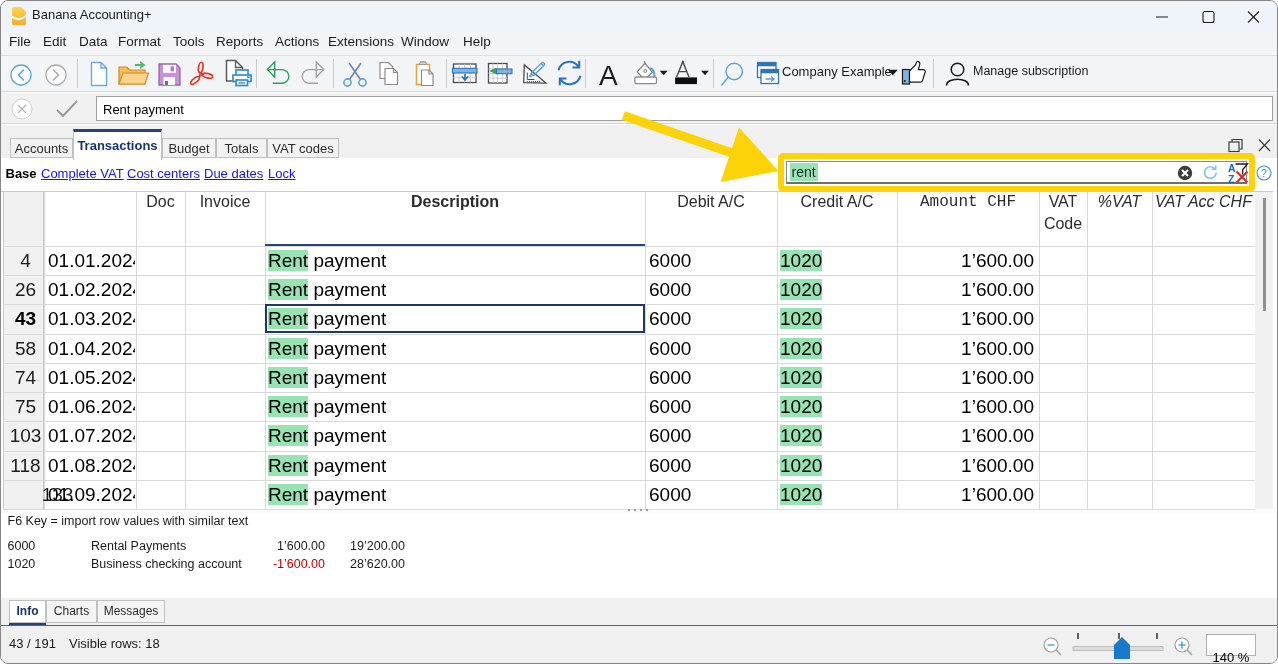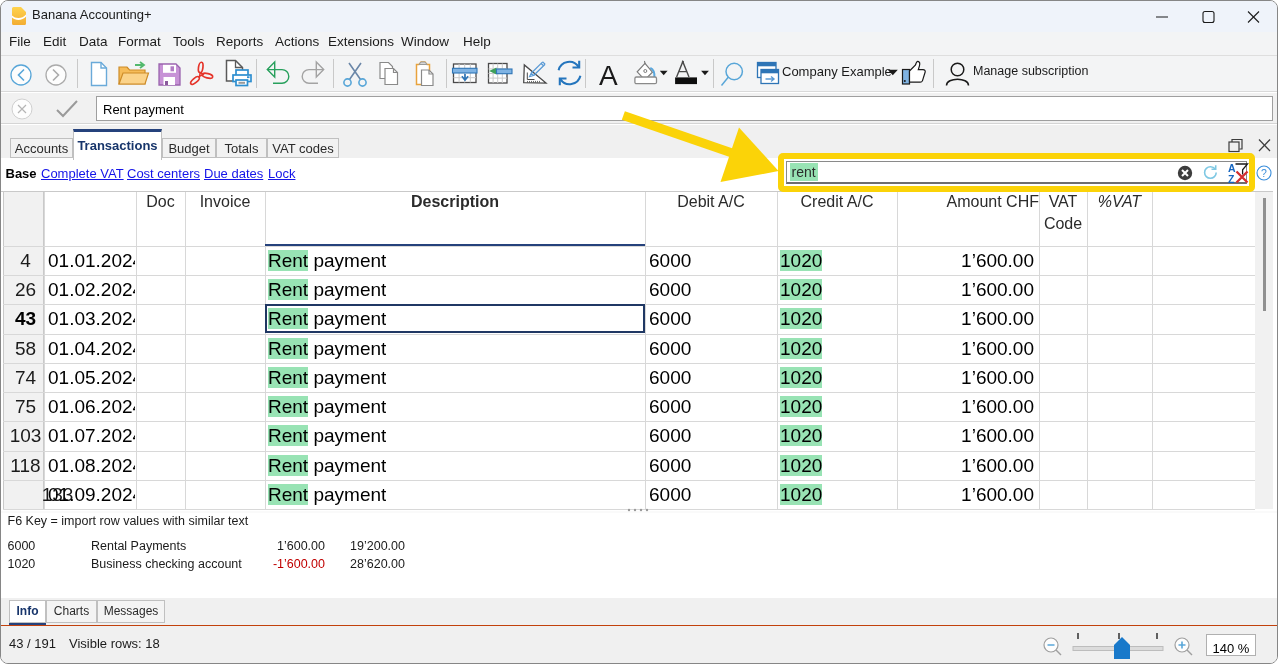--- a/index.html
+++ b/index.html
@@ -290,23 +290,24 @@
     <div class="hline" style="top:200px;width:1252px"></div>
     <div class="hline" style="top:229px;width:1252px"></div>
     <div class="hline" style="top:259px;width:1252px"></div>
     <div class="hline" style="top:288px;width:1252px"></div>
     <div class="hline" style="top:317px;width:1252px"></div>
     <div class="hdrcell" style="left:135px;width:49px;text-align:center;">Doc</div>
     <div class="hdrcell" style="left:184px;width:80px;text-align:center;">Invoice</div>
     <div class="hdrcell" style="left:264px;width:380px;text-align:center;font-weight:bold;">Description</div>
     <div class="hdrcell" style="left:644px;width:132px;text-align:center;">Debit A/C</div>
     <div class="hdrcell" style="left:776px;width:120px;text-align:center;">Credit A/C</div>
-    <div class="hdrcell" style="left:896px;width:142px;text-align:right;">Amount CHF</div>
+    <div class="hdrcell" style="left:896px;width:142px;text-align:center;font-family:Liberation Mono, monospace;">Amount CHF</div>
     <div class="hdrcell" style="left:1038px;width:48px;text-align:center;">VAT<br>Code</div>
     <div class="hdrcell" style="left:1086px;width:65px;text-align:center;font-style:italic;">%VAT</div>
+    <div class="hdrcell" style="left:1151px;width:103px;text-align:center;font-style:italic;">VAT Acc CHF</div>
     <div class="abs" style="left:264px;top:52px;width:380px;height:2px;background:#25427c"></div>
     <div class="rn" style="top:58px;">4</div>
     <div class="cell" style="left:47px;top:58px;width:87px">01.01.2024</div>
     <div class="cell" style="left:267px;top:58px"><span class="gr">Rent</span> payment</div>
     <div class="cell" style="left:648px;top:58px">6000</div>
     <div class="cell" style="left:779px;top:58px"><span class="gr">1020</span></div>
     <div class="cell" style="left:896px;top:58px;width:137px;text-align:right">1’600.00</div>
     <div class="rn" style="top:87px;">26</div>
     <div class="cell" style="left:47px;top:87px;width:87px">01.02.2024</div>
     <div class="cell" style="left:267px;top:87px"><span class="gr">Rent</span> payment</div>
@@ -426,18 +427,18 @@
     <line x1="39" y1="4" x2="39" y2="10" stroke="#3c3c3c" stroke-width="1.6"></line>
     <line x1="80" y1="4" x2="80" y2="10" stroke="#3c3c3c" stroke-width="1.6"></line>
     <line x1="118" y1="4" x2="118" y2="10" stroke="#3c3c3c" stroke-width="1.6"></line>
     <rect x="34" y="17.5" width="90" height="4" fill="#dcdcdc" stroke="#bdbdbd" stroke-width="1"></rect>
     <polygon points="75,16 83,8 91,16 91,30 75,30" fill="#1979ca"></polygon>
     <circle cx="143" cy="16" r="7" fill="#fdfdfd" stroke="#9f9f9f" stroke-width="1.2"></circle>
     <line x1="139.5" y1="16" x2="146.5" y2="16" stroke="#58a6d8" stroke-width="1.6"></line>
     <line x1="143" y1="12.5" x2="143" y2="19.5" stroke="#58a6d8" stroke-width="1.6"></line>
     <line x1="148" y1="21" x2="153" y2="26" stroke="#9f9f9f" stroke-width="1.4"></line>
   </svg>
-  <div class="abs" style="left:1205px;top:633px;width:50px;height:22px;background:#fff;border:1px solid #b0b0b0;font-size:13px;text-align:center;padding-top:6px">140 %</div>
+  <div class="abs" style="left:1205px;top:633px;width:50px;height:22px;background:#fff;border:1px solid #b0b0b0;font-size:13px;text-align:center;padding-top:15px">140 %</div>
   <svg id="arrowsvg">
     <polygon points="623.9,110.3 732.6,147.8 729.5,156.2 620.8,118.7" fill="#fbd308"></polygon>
     <polygon points="738,126.5 777.5,170 719.5,181 " fill="#fbd308"></polygon>
   </svg>
 </div>
 
 </body></html>

